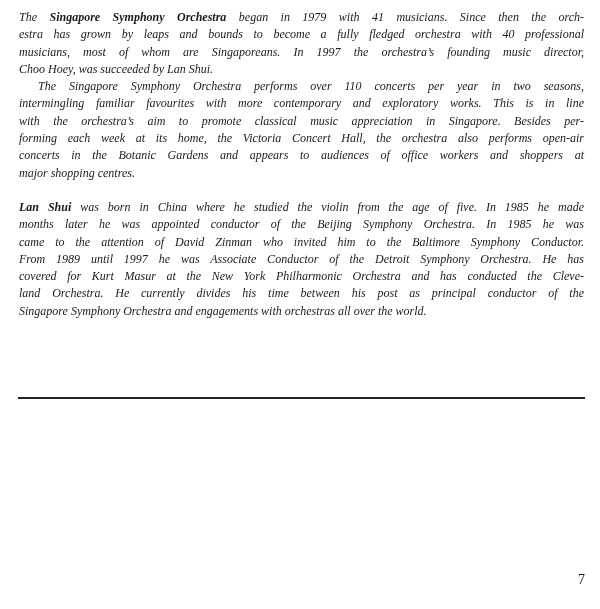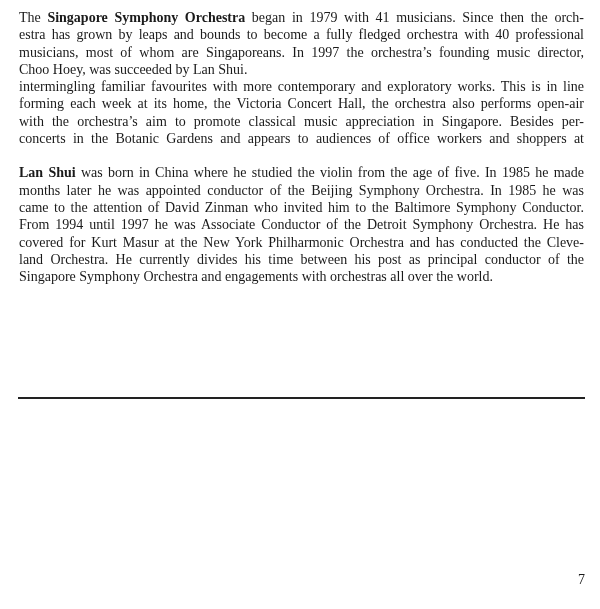--- a/index.html
+++ b/index.html
@@ -1,20 +1,21 @@
 <!DOCTYPE html>
 <html><head>
 <meta charset="utf-8">
 <style>
   html, body { margin: 0; padding: 0; background: #ffffff; }
   body { width: 600px; height: 609px; position: relative; overflow: hidden; }
   .page {
     position: absolute; left: 19px; top: 9px; width: 565px;
-    font-family: "Liberation Serif", serif; font-size: 14px; line-height: 17.3px;
+    font-family: "Liberation Serif", serif; font-size: 12px; line-height: 17.3px;
     color: #1a1a1a;
+    font-style: italic;
   }
   .line { display: block; white-space: nowrap; text-align: justify; text-align-last: justify; height: 17.3px; }
   .line.last { text-align-last: left; }
   .indent { padding-left: 19px; }
   b { font-weight: bold; }
   .gap { height: 17px; }
   .rule {
     position: absolute; left: 18px; top: 397px; width: 567px; height: 2px; background: #222;
   }
   .pageno {
@@ -26,31 +27,33 @@
 <body>
 
 <div class="page">
   <div>
     <span class="line"><span>The </span><b>Singapore Symphony Orchestra</b><span> began in 1979 with 41 musicians. Since then the orch-</span></span>
     <span class="line">estra has grown by leaps and bounds to become a fully fledged orchestra with 40 professional</span>
     <span class="line">musicians, most of whom are Singaporeans. In 1997 the orchestra’s founding music director,</span>
     <span class="line last">Choo Hoey, was succeeded by Lan Shui.</span>
   </div>
   <div>
+    <span class="line indent">The Singapore Symphony Orchestra performs over 110 concerts per year in two seasons,</span>
     <span class="line">intermingling familiar favourites with more contemporary and exploratory works. This is in line</span>
+    <span class="line">with the orchestra’s aim to promote classical music appreciation in Singapore. Besides per-</span>
     <span class="line">forming each week at its home, the Victoria Concert Hall, the orchestra also performs open-air</span>
-    <span class="line">with the orchestra’s aim to promote classical music appreciation in Singapore. Besides per-</span>
     <span class="line">concerts in the Botanic Gardens and appears to audiences of office workers and shoppers at</span>
+    <span class="line last">major shopping centres.</span>
   </div>
   <div class="gap"></div>
   <div>
     <span class="line"><span></span><b>Lan Shui</b><span> was born in China where he studied the violin from the age of five. In 1985 he made</span></span>
     <span class="line">months later he was appointed conductor of the Beijing Symphony Orchestra. In 1985 he was</span>
     <span class="line">came to the attention of David Zinman who invited him to the Baltimore Symphony Conductor.</span>
-    <span class="line">From 1994 until 1997 he was Associate Conductor of the Detroit Symphony Orchestra. He has</span>
+    <span class="line">From 1989 until 1997 he was Associate Conductor of the Detroit Symphony Orchestra. He has</span>
     <span class="line">covered for Kurt Masur at the New York Philharmonic Orchestra and has conducted the Cleve-</span>
     <span class="line">land Orchestra. He currently divides his time between his post as principal conductor of the</span>
     <span class="line last">Singapore Symphony Orchestra and engagements with orchestras all over the world.</span>
   </div>
 </div>
 
 <div class="rule"></div>
 <div class="pageno">7</div>
 
 </body></html>

